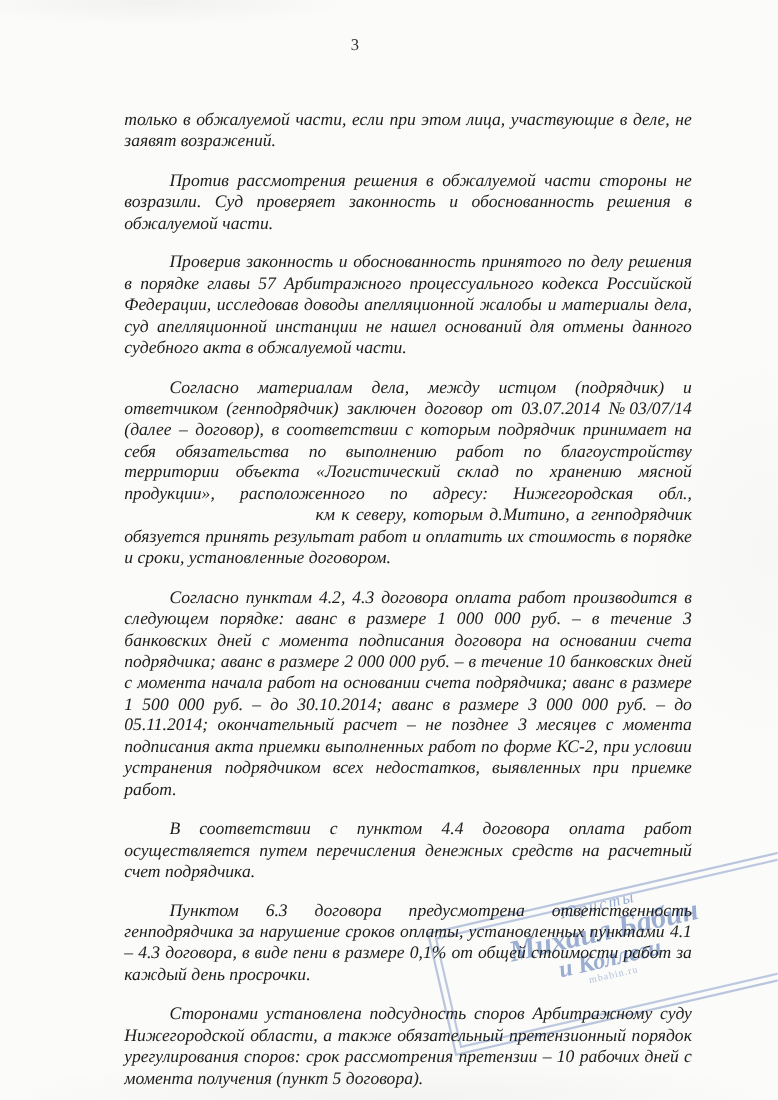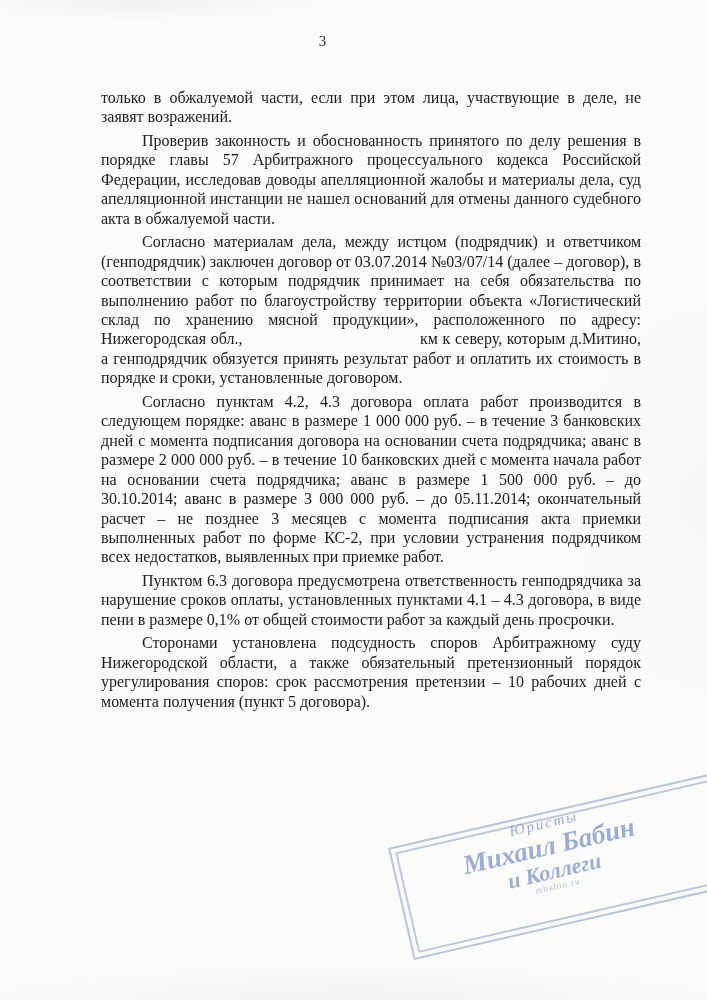--- a/index.html
+++ b/index.html
@@ -23,21 +23,21 @@
     text-align: center;
     font-size: 15px; color: #2a2a2a;
   }
   .content {
     position: absolute; left: 97px; top: 84px; width: 548px;
     font-size: 16px; line-height: 19.45px;
     color: #1c1c1c;
     text-align: justify;
     z-index: 2;
   }
-  .content p { margin: 4px; padding: 0; text-indent: 41px; }
+  .content p { margin: 16px; padding: 0; text-indent: 41px; font-style: italic; }
   .content p.no-indent { text-indent: 0; }
   .redaction-gap { display: inline-block; width: 168px; height: 1px; }
   
   .stamp {
     position: absolute;
     left: 388px; top: 848px;
     width: 400px; height: 115px;
     transform: rotate(-13deg);
     transform-origin: 0 0;
     border: 2px solid rgba(147, 167, 206, 0.65);
@@ -81,24 +81,26 @@
     <div class="stamp-text">
       <div class="stamp-title">Юристы</div>
       <div class="stamp-name">Михаил Бабин</div>
       <div class="stamp-subtitle">и Коллеги</div>
       <div class="stamp-url">mbabin.ru</div>
     </div>
   </div>
 
   <div class="content">
     <p class="no-indent">только в обжалуемой части, если при этом лица, участвующие в деле, не заявят возражений.</p>
+    <p>Против рассмотрения решения в обжалуемой части стороны не возразили. Суд проверяет законность и обоснованность решения в обжалуемой части.</p>
     <p>Проверив законность и обоснованность принятого по делу решения в порядке главы 57 Арбитражного процессуального кодекса Российской Федерации, исследовав доводы апелляционной жалобы и материалы дела, суд апелляционной инстанции не нашел оснований для отмены данного судебного акта в обжалуемой части.</p>
     <p>
       <span>Согласно материалам дела, между истцом (подрядчик) и ответчиком (генподрядчик) заключен договор от 03.07.2014 №03/07/14 (далее – договор), в соответствии с которым подрядчик принимает на себя обязательства по выполнению работ по благоустройству территории объекта «Логистический склад по хранению мясной продукции», расположенного по адресу: Нижегородская обл.,</span>
       <span class="redaction-gap"></span>
       <span>км к северу, которым д.Митино, а генподрядчик обязуется принять результат работ и оплатить их стоимость в порядке и сроки, установленные договором.</span>
     </p>
     <p>Согласно пунктам 4.2, 4.3 договора оплата работ производится в следующем порядке: аванс в размере 1&nbsp;000&nbsp;000 руб. – в течение 3 банковских дней с момента подписания договора на основании счета подрядчика; аванс в размере 2&nbsp;000&nbsp;000 руб. – в течение 10 банковских дней с момента начала работ на основании счета подрядчика; аванс в размере 1&nbsp;500&nbsp;000 руб. – до 30.10.2014; аванс в размере 3&nbsp;000&nbsp;000 руб. – до 05.11.2014; окончательный расчет – не позднее 3 месяцев с момента подписания акта приемки выполненных работ по форме КС-2, при условии устранения подрядчиком всех недостатков, выявленных при приемке работ.</p>
+    <p>В соответствии с пунктом 4.4 договора оплата работ осуществляется путем перечисления денежных средств на расчетный счет подрядчика.</p>
     <p>Пунктом 6.3 договора предусмотрена ответственность генподрядчика за нарушение сроков оплаты, установленных пунктами 4.1 – 4.3 договора, в виде пени в размере 0,1% от общей стоимости работ за каждый день просрочки.</p>
     <p>Сторонами установлена подсудность споров Арбитражному суду Нижегородской области, а также обязательный претензионный порядок урегулирования споров: срок рассмотрения претензии – 10 рабочих дней с момента получения (пункт 5 договора).</p>
   </div>
 
 </div>
 
 </body></html>

